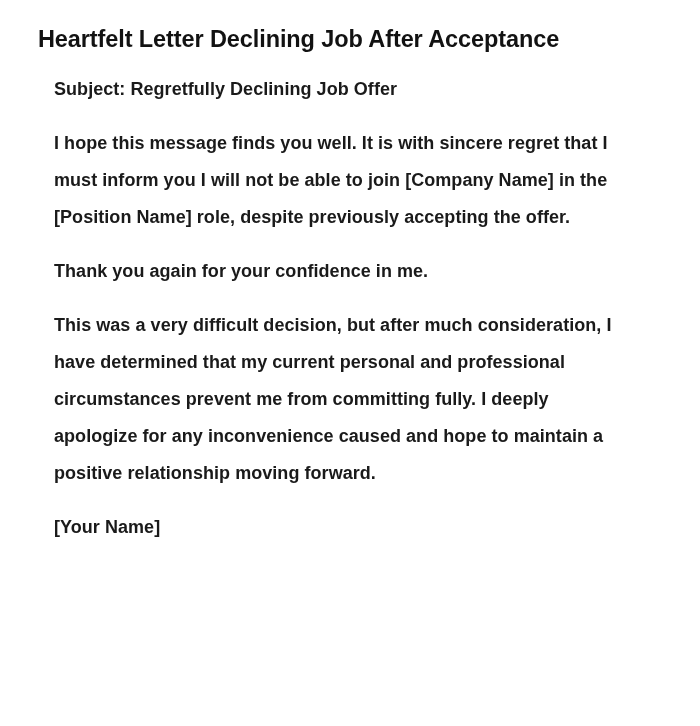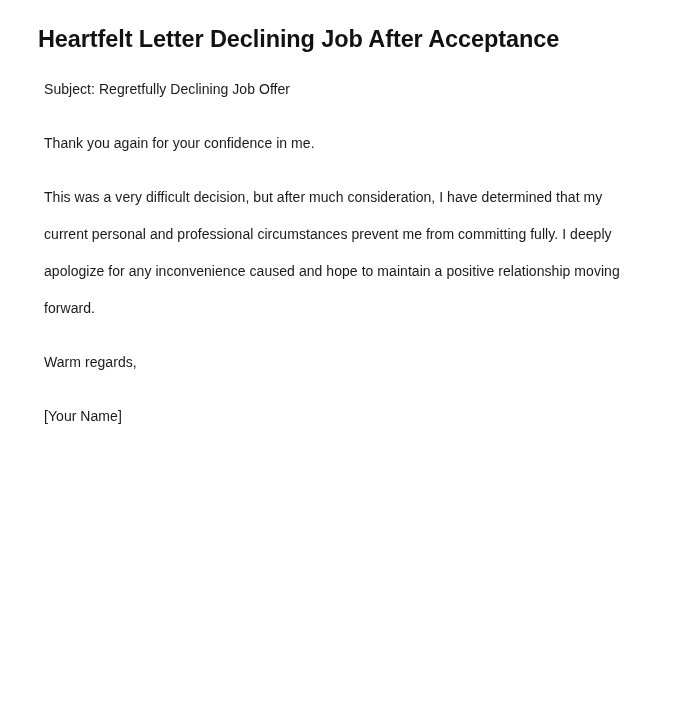--- a/index.html
+++ b/index.html
@@ -36,25 +36,25 @@
     font-weight: bold;
     line-height: 1.15;
     letter-spacing: -0.1px;
     color: #121212;
     margin: 0;
     padding-top: 26px;
     white-space: nowrap;
   }
 
   .doc-paragraph {
-    font-size: 14px;
-    font-weight: normal;
+    font-size: 18px;
+    font-weight: bold;
     line-height: 37px;
     color: #1a1a1a;
-    margin: 6px;
+    margin: 16px;
     letter-spacing: 0.05px;
   }
 
   
   .doc-paragraph.first-para {
     margin-top: 18px;
   }
 
   .doc-paragraph + .doc-paragraph {
     margin-top: 17px;
@@ -64,23 +64,23 @@
 <body>
 
 <div class="page">
   <article class="doc-body">
 
     <h1 class="doc-title">Heartfelt Letter Declining Job After Acceptance</h1>
 
     <p class="doc-paragraph first-para">Subject: Regretfully Declining Job Offer</p>
 
 
+    <p class="doc-paragraph">I hope this message finds you well. It is with sincere regret that I must inform you I will not be able to join [Company Name] in the [Position Name] role, despite previously accepting the offer.</p>
 
     <p class="doc-paragraph">Thank you again for your confidence in me.</p>
 
     <p class="doc-paragraph">This was a very difficult decision, but after much consideration, I have determined that my current personal and professional circumstances prevent me from committing fully. I deeply apologize for any inconvenience caused and hope to maintain a positive relationship moving forward.</p>
 
-    <p class="doc-paragraph">Warm regards,</p>
 
     <p class="doc-paragraph">[Your Name]</p>
 
   </article>
 </div>
 
 </body></html>

